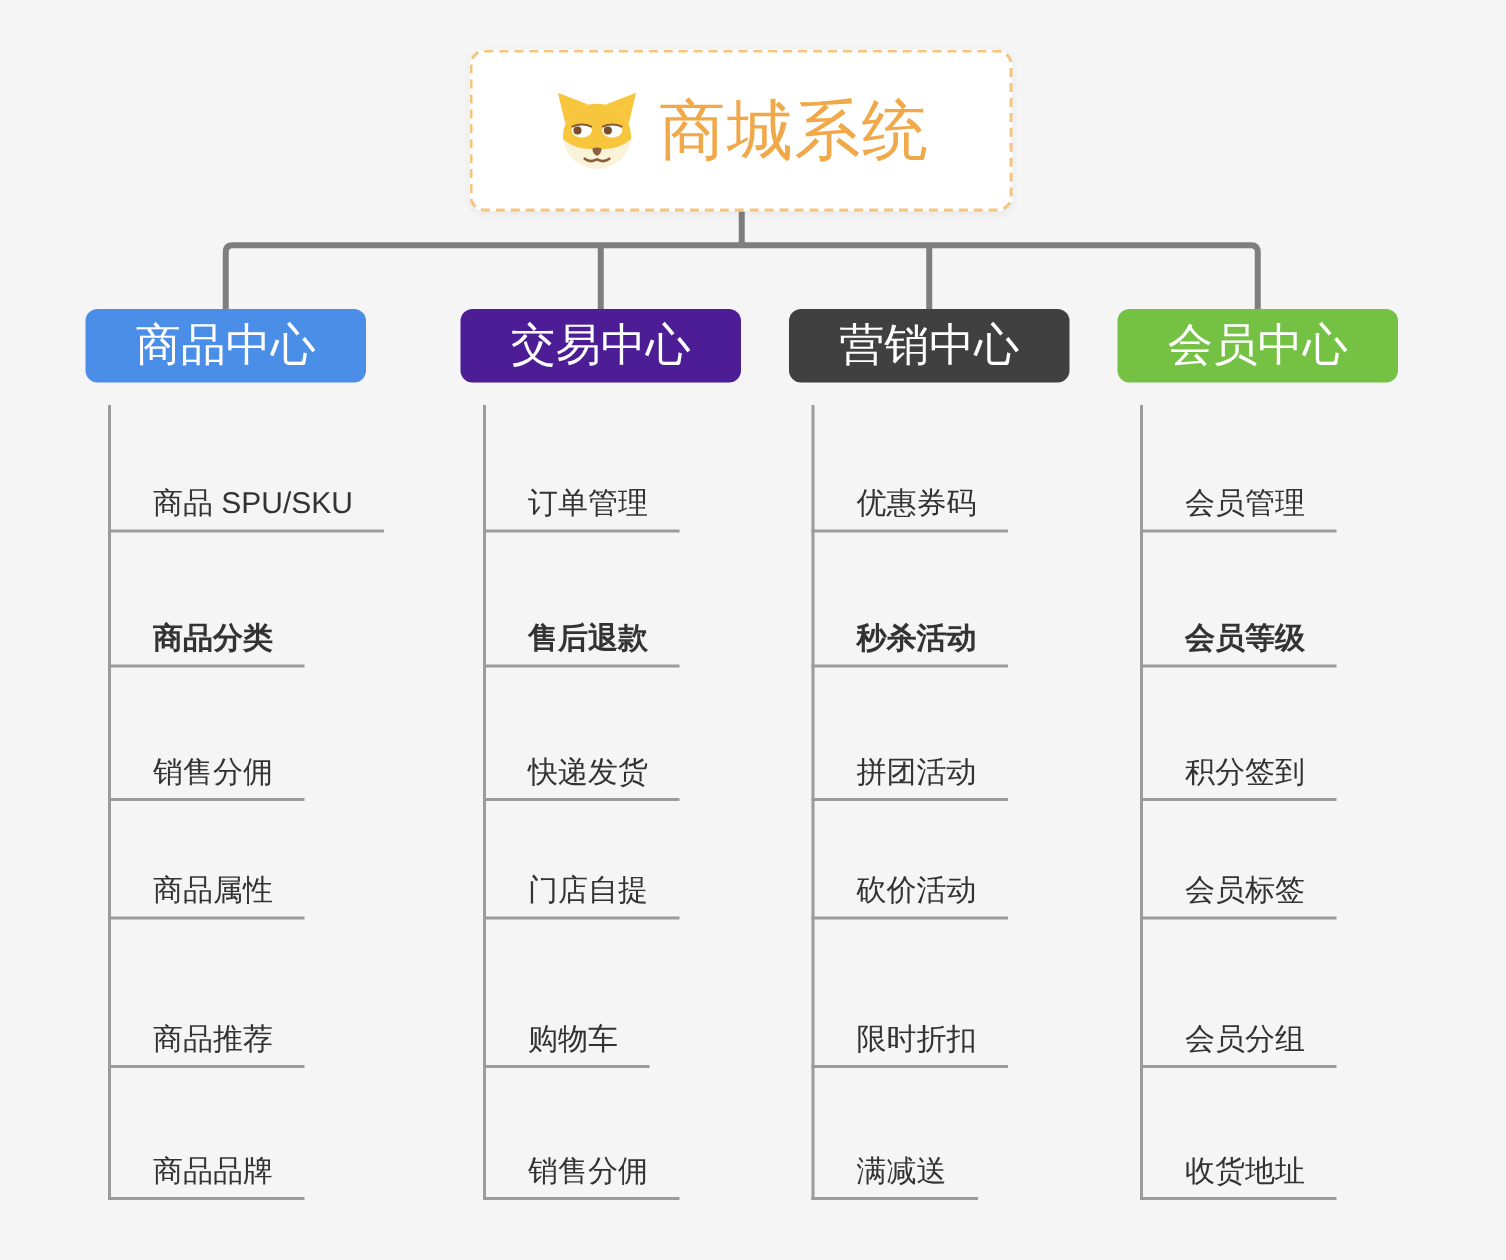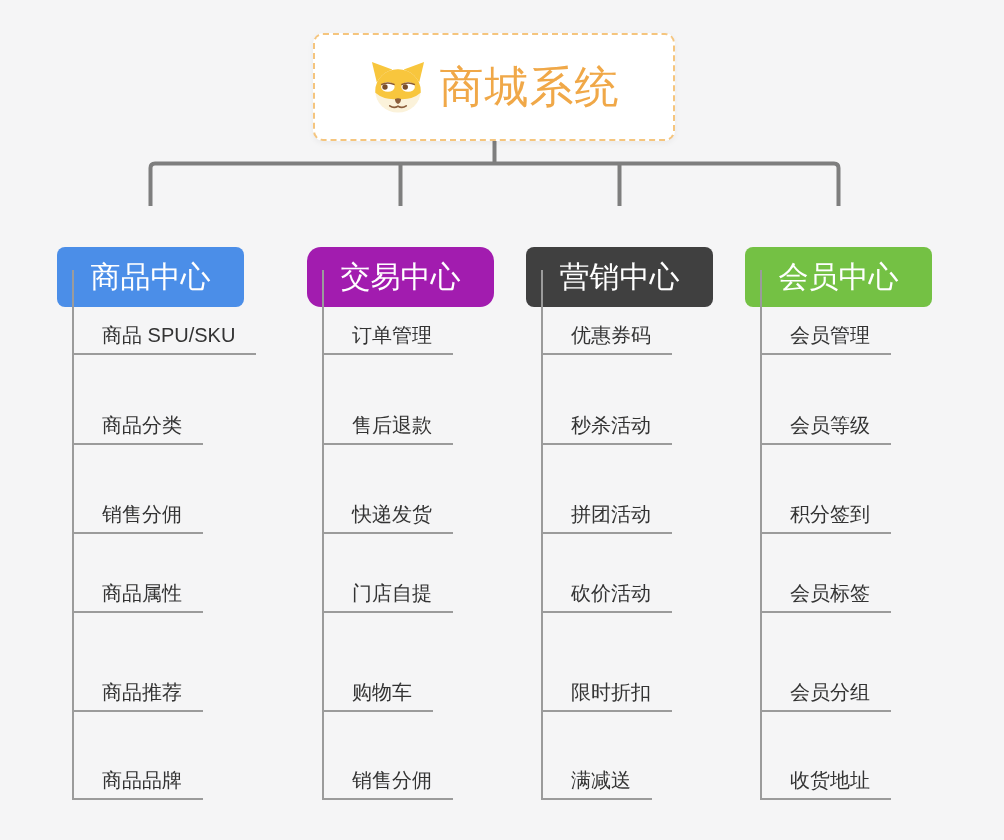--- a/index.html
+++ b/index.html
@@ -17,38 +17,37 @@
     background:#ffffff;
     border:2px dashed #F5C57E;
     border-radius:10px;
     display:flex; align-items:center; justify-content:center; gap:13px;
     box-shadow:0 2px 6px rgba(0,0,0,0.05);
   }
   .root-title { font-size:44px; color:#F0A848; letter-spacing:1px; white-space:nowrap; }
 
   .branch { position:absolute; top:206px; width:260px; height:600px; }
   .branch-header {
-    position:absolute; left:0; top:0; width:187px; height:60px;
+    position:absolute; left:0; top:0; width:187px; height:49px;
     border-radius:8px; color:#ffffff; font-size:30px;
     display:flex; align-items:center; justify-content:center;
     white-space:nowrap;
-    margin-top:41px;
   }
   .branch-spine {
     position:absolute; left:15px; top:64px; height:530px; width:0;
     border-left:2px solid #9B9B9B;
   }
   .leaf {
     position:absolute; left:15px; height:44px; width:max-content;
     border-bottom:2px solid #9B9B9B;
     display:flex; align-items:flex-end;
     padding:0 21px 4px 30px;
     font-size:20px; color:#333333; white-space:nowrap;
   }
-  .leaf-1 { top:105px; } .leaf-2 { top:195px; } .leaf-3 { top:284px; }
+  .leaf-1 { top:105px; } .leaf-2 { top:195px;font-weight:bold; } .leaf-3 { top:284px; }
   .leaf-4 { top:363px; } .leaf-5 { top:462px;text-align:right; } .leaf-6 { top:550px; }
   .branch-a { left:57px; } .branch-b { left:307px; }
   .branch-c { left:526px; } .branch-d { left:745px; }
 </style>
 </head>
 <body>
 
 <svg class="connectors" width="1004" height="840" viewBox="0 0 1004 840">
   <g stroke="#7E7E7E" stroke-width="4" fill="none">
     <path d="M494.5 141 L494.5 163.5"></path>
@@ -95,21 +94,21 @@
     </div>
   <div class="leaf leaf-5">
       <span>商品推荐</span>
     </div>
   <div class="leaf leaf-6">
       <span>商品品牌</span>
     </div>
 </section>
 
 <section class="branch branch-b">
-  <div class="branch-header" style="background: #a21caf; border-radius: 14px;">
+  <div class="branch-header" style="background: #4c1d95;">
     <span>交易中心</span>
   </div>
   <div class="branch-spine"></div>
   <div class="leaf leaf-1">
       <span>订单管理</span>
     </div>
   <div class="leaf leaf-2">
       <span>售后退款</span>
     </div>
   <div class="leaf leaf-3">

